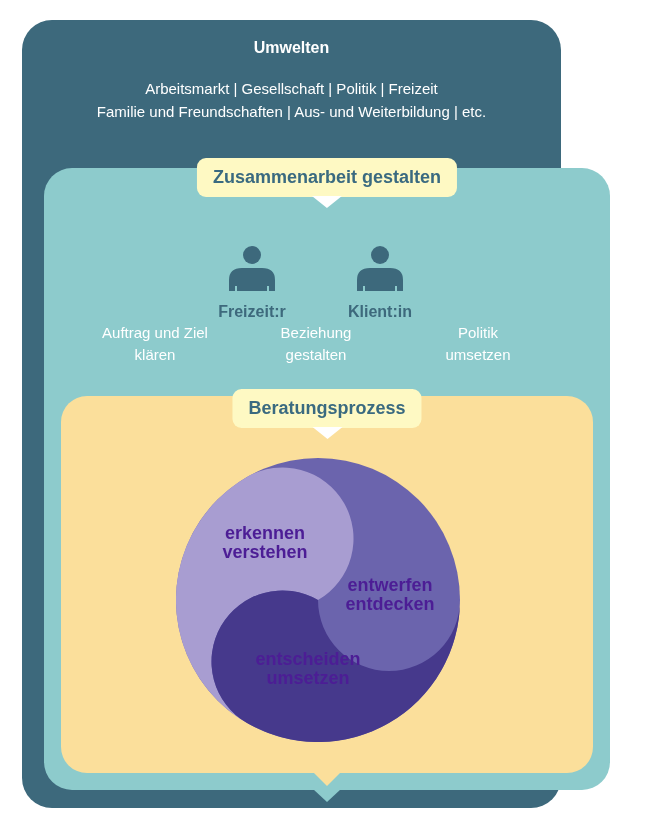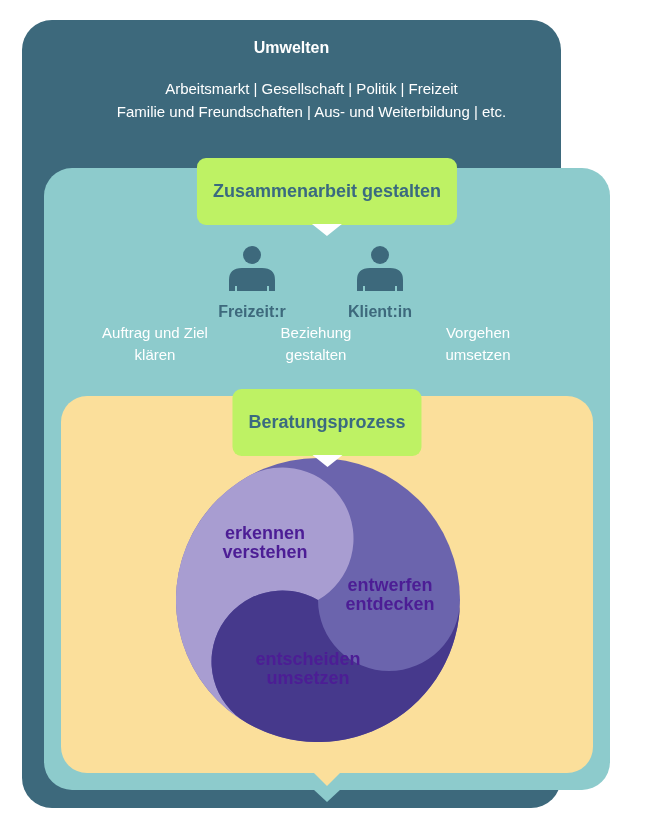--- a/index.html
+++ b/index.html
@@ -5,32 +5,32 @@
   html,body{margin:0;padding:0;background:#ffffff;}
   body{font-family:"Liberation Sans","DejaVu Sans",sans-serif;}
   .page{position:relative;width:654px;height:830px;background:#ffffff;overflow:hidden;}
 
   
   .outer-box{position:absolute;left:22px;top:20px;width:539px;height:788px;
     background:#3d697c;border-radius:30px;}
   .umw-title{position:absolute;top:19px;left:0;width:100%;text-align:center;
     color:#ffffff;font-size:16px;font-weight:bold;}
   .umw-lines{position:absolute;top:57px;left:0;width:100%;text-align:center;
-    color:#ffffff;font-size:15px;line-height:23px;padding-left:20px;}
+    color:#ffffff;font-size:15px;line-height:23px;}
 
   
   .inner-box{position:absolute;left:22px;top:148px;width:566px;height:622px;
     background:#8dcbcc;border-radius:28px;}
   .inner-tail{position:absolute;top:100%;margin-top:-1px;left:50%;transform:translateX(-50%);
     width:0;height:0;border-left:14px solid transparent;border-right:14px solid transparent;
     border-top:13px solid #8dcbcc;}
 
   
-  .bubble{position:absolute;left:50%;transform:translateX(-50%);background:#bef264;
-    border-radius:9px;padding:23px 16px;color:#3a6a80;font-size:18px;font-weight:bold;
+  .bubble{position:absolute;left:50%;transform:translateX(-50%);background:#fef9c3;
+    border-radius:9px;padding:9px 16px;color:#3a6a80;font-size:18px;font-weight:bold;
     white-space:nowrap;text-align:center;z-index:5;}
   .bubble .tail{position:absolute;top:100%;margin-top:-1px;left:50%;transform:translateX(-50%);
     width:0;height:0;border-left:15px solid transparent;border-right:15px solid transparent;
     border-top:12px solid #ffffff;}
   .bubble.b-collab{top:-10px;}
   .bubble.b-process{top:-7px;}
 
   
   .person{position:absolute;top:78px;width:120px;display:flex;flex-direction:column;
     align-items:center;}
@@ -98,21 +98,21 @@
 
       <div class="task t2">
         <div>Beziehung</div>
         <div>gestalten</div>
       </div>
       <div class="task t1">
         <div>Auftrag und Ziel</div>
         <div>klären</div>
       </div>
       <div class="task t3">
-        <div>Vorgehen</div>
+        <div>Politik</div>
         <div>umsetzen</div>
       </div>
 
       <div class="process-box">
 
         <div class="bubble b-process">
           <span>Beratungsprozess</span>
           <span class="tail"></span>
         </div>
 

